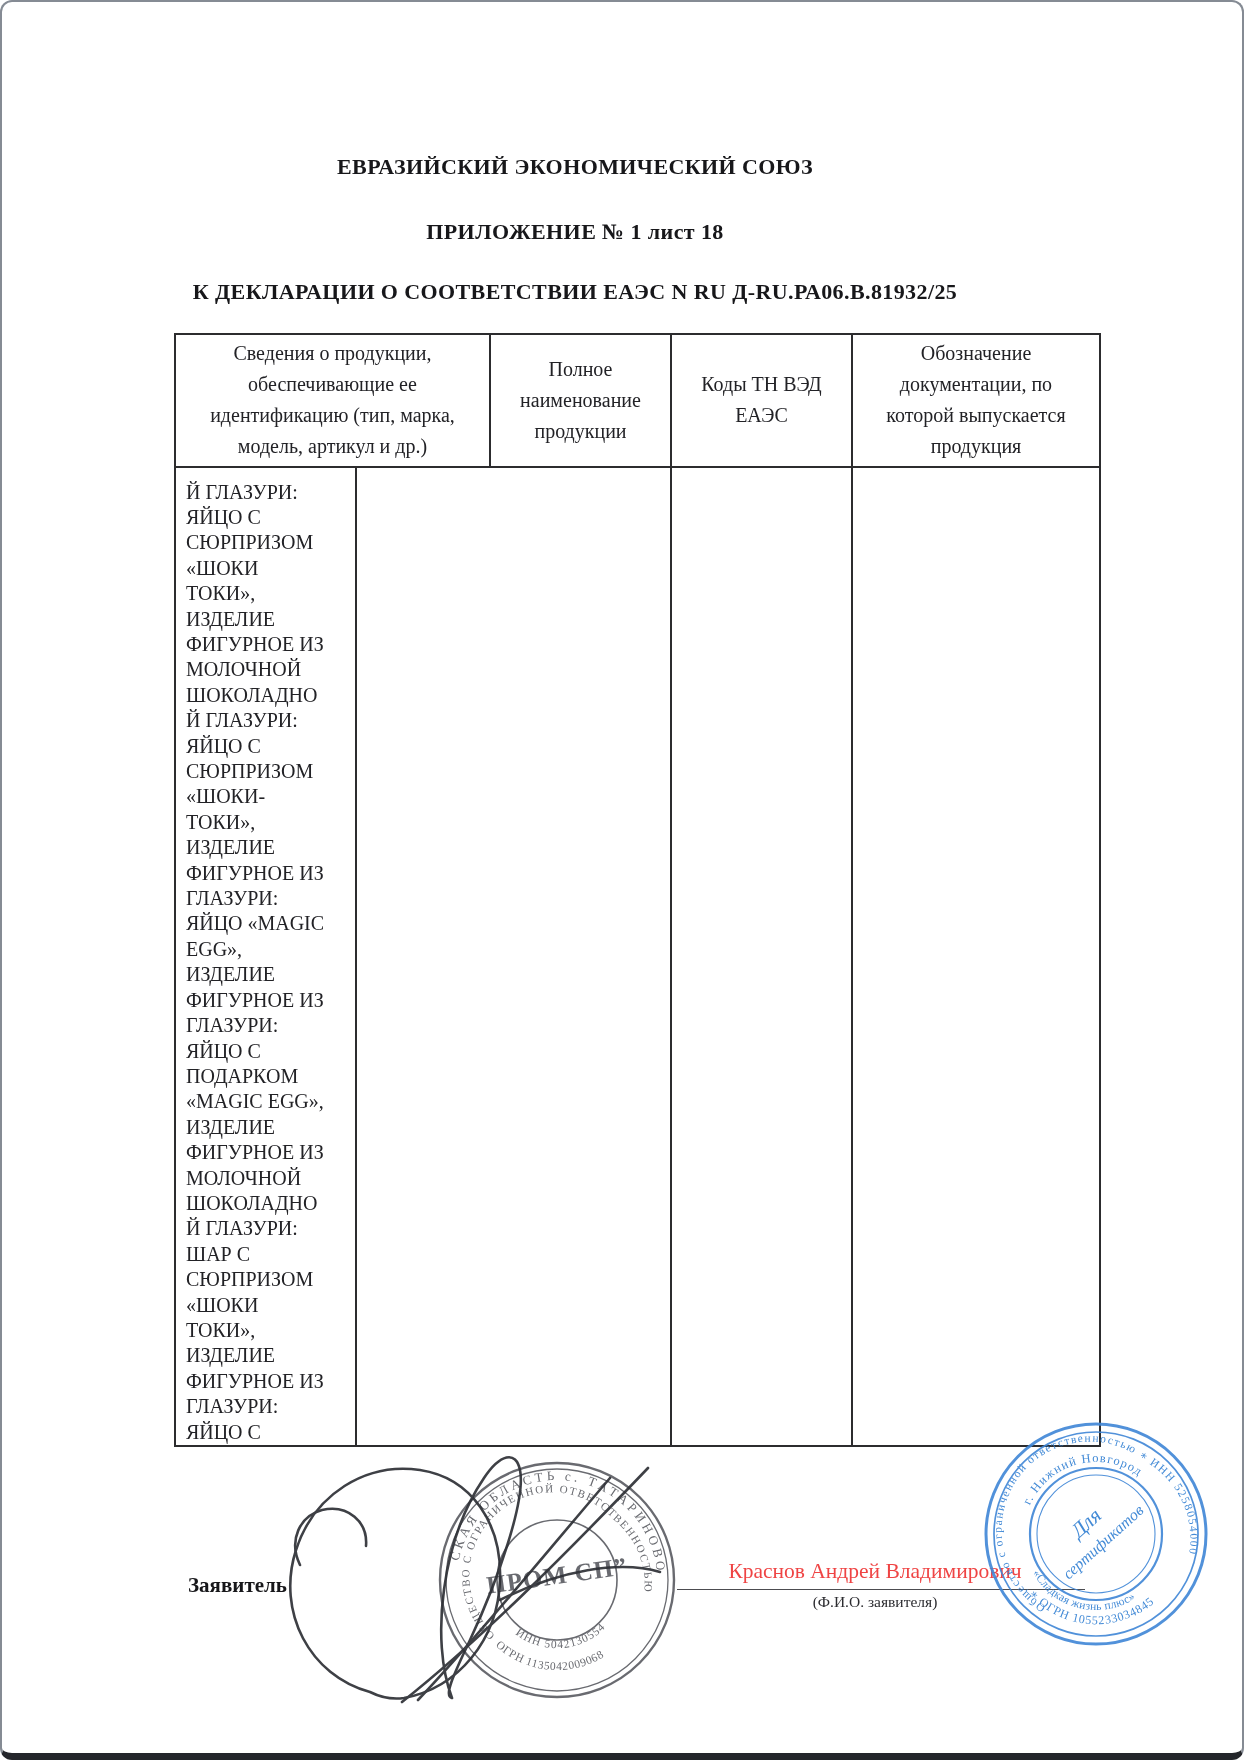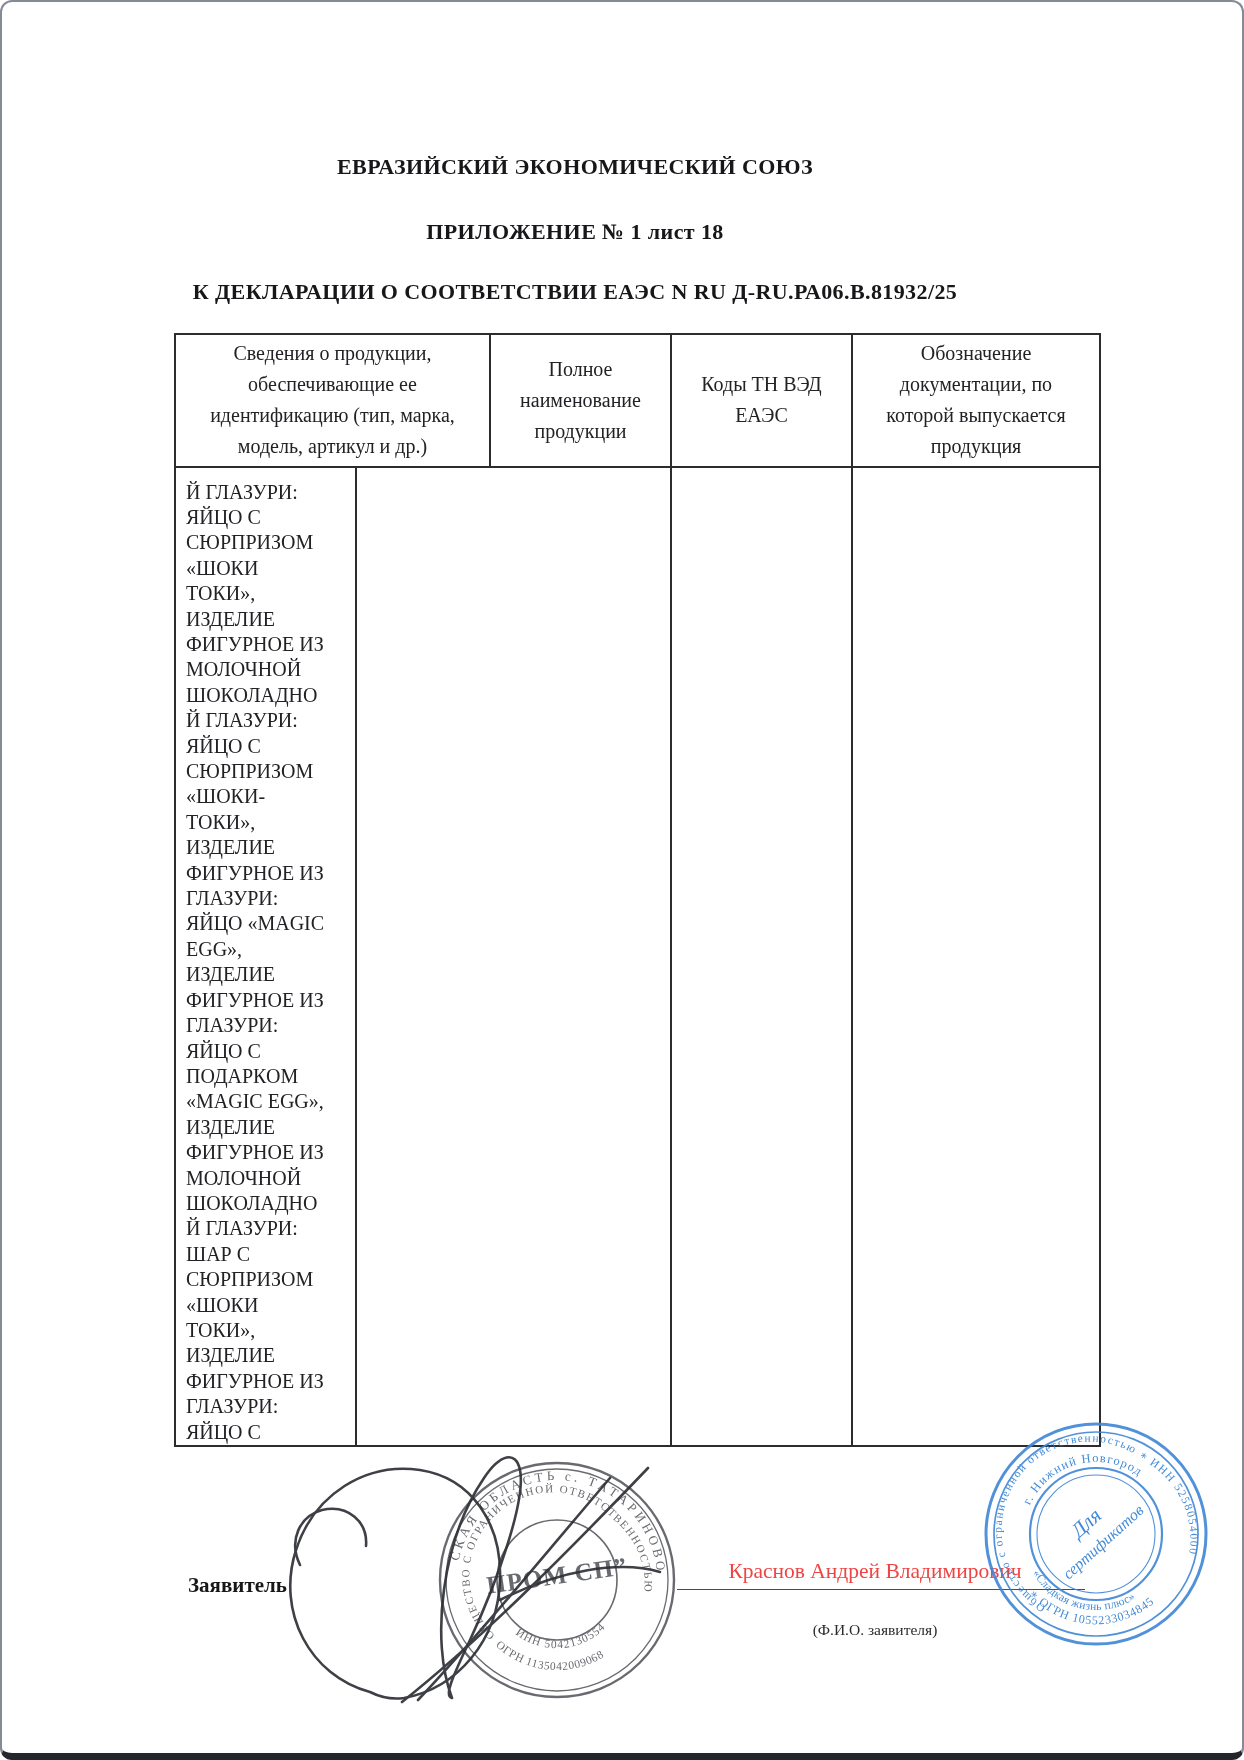--- a/index.html
+++ b/index.html
@@ -48,21 +48,21 @@
   .applicant-name{
     position:absolute;left:660px;top:1559px;width:430px;text-align:center;
     font-size:21.5px;color:#ef4444;
   }
   .sig-line{
     position:absolute;left:677px;top:1589px;width:408px;height:0;
     border-top:1.6px solid #4c4c50;
   }
   .applicant-caption{
     position:absolute;left:660px;top:1593px;width:430px;text-align:center;
-    font-size:15.5px;color:#2c2c30;margin-top:28px;
+    font-size:15.5px;color:#2c2c30;
   }
   #ink-layer{position:absolute;left:0;top:0;z-index:40;pointer-events:none;}
   .stamp-dark text{fill:#3f4148;}
   .stamp-dark .ring{stroke:#3f4148;fill:none;}
   .stamp-blue text{fill:#2f7ed2;}
   .stamp-blue .ring{stroke:#3f86d6;fill:none;}
 </style>
 </head>
 <body>
 

